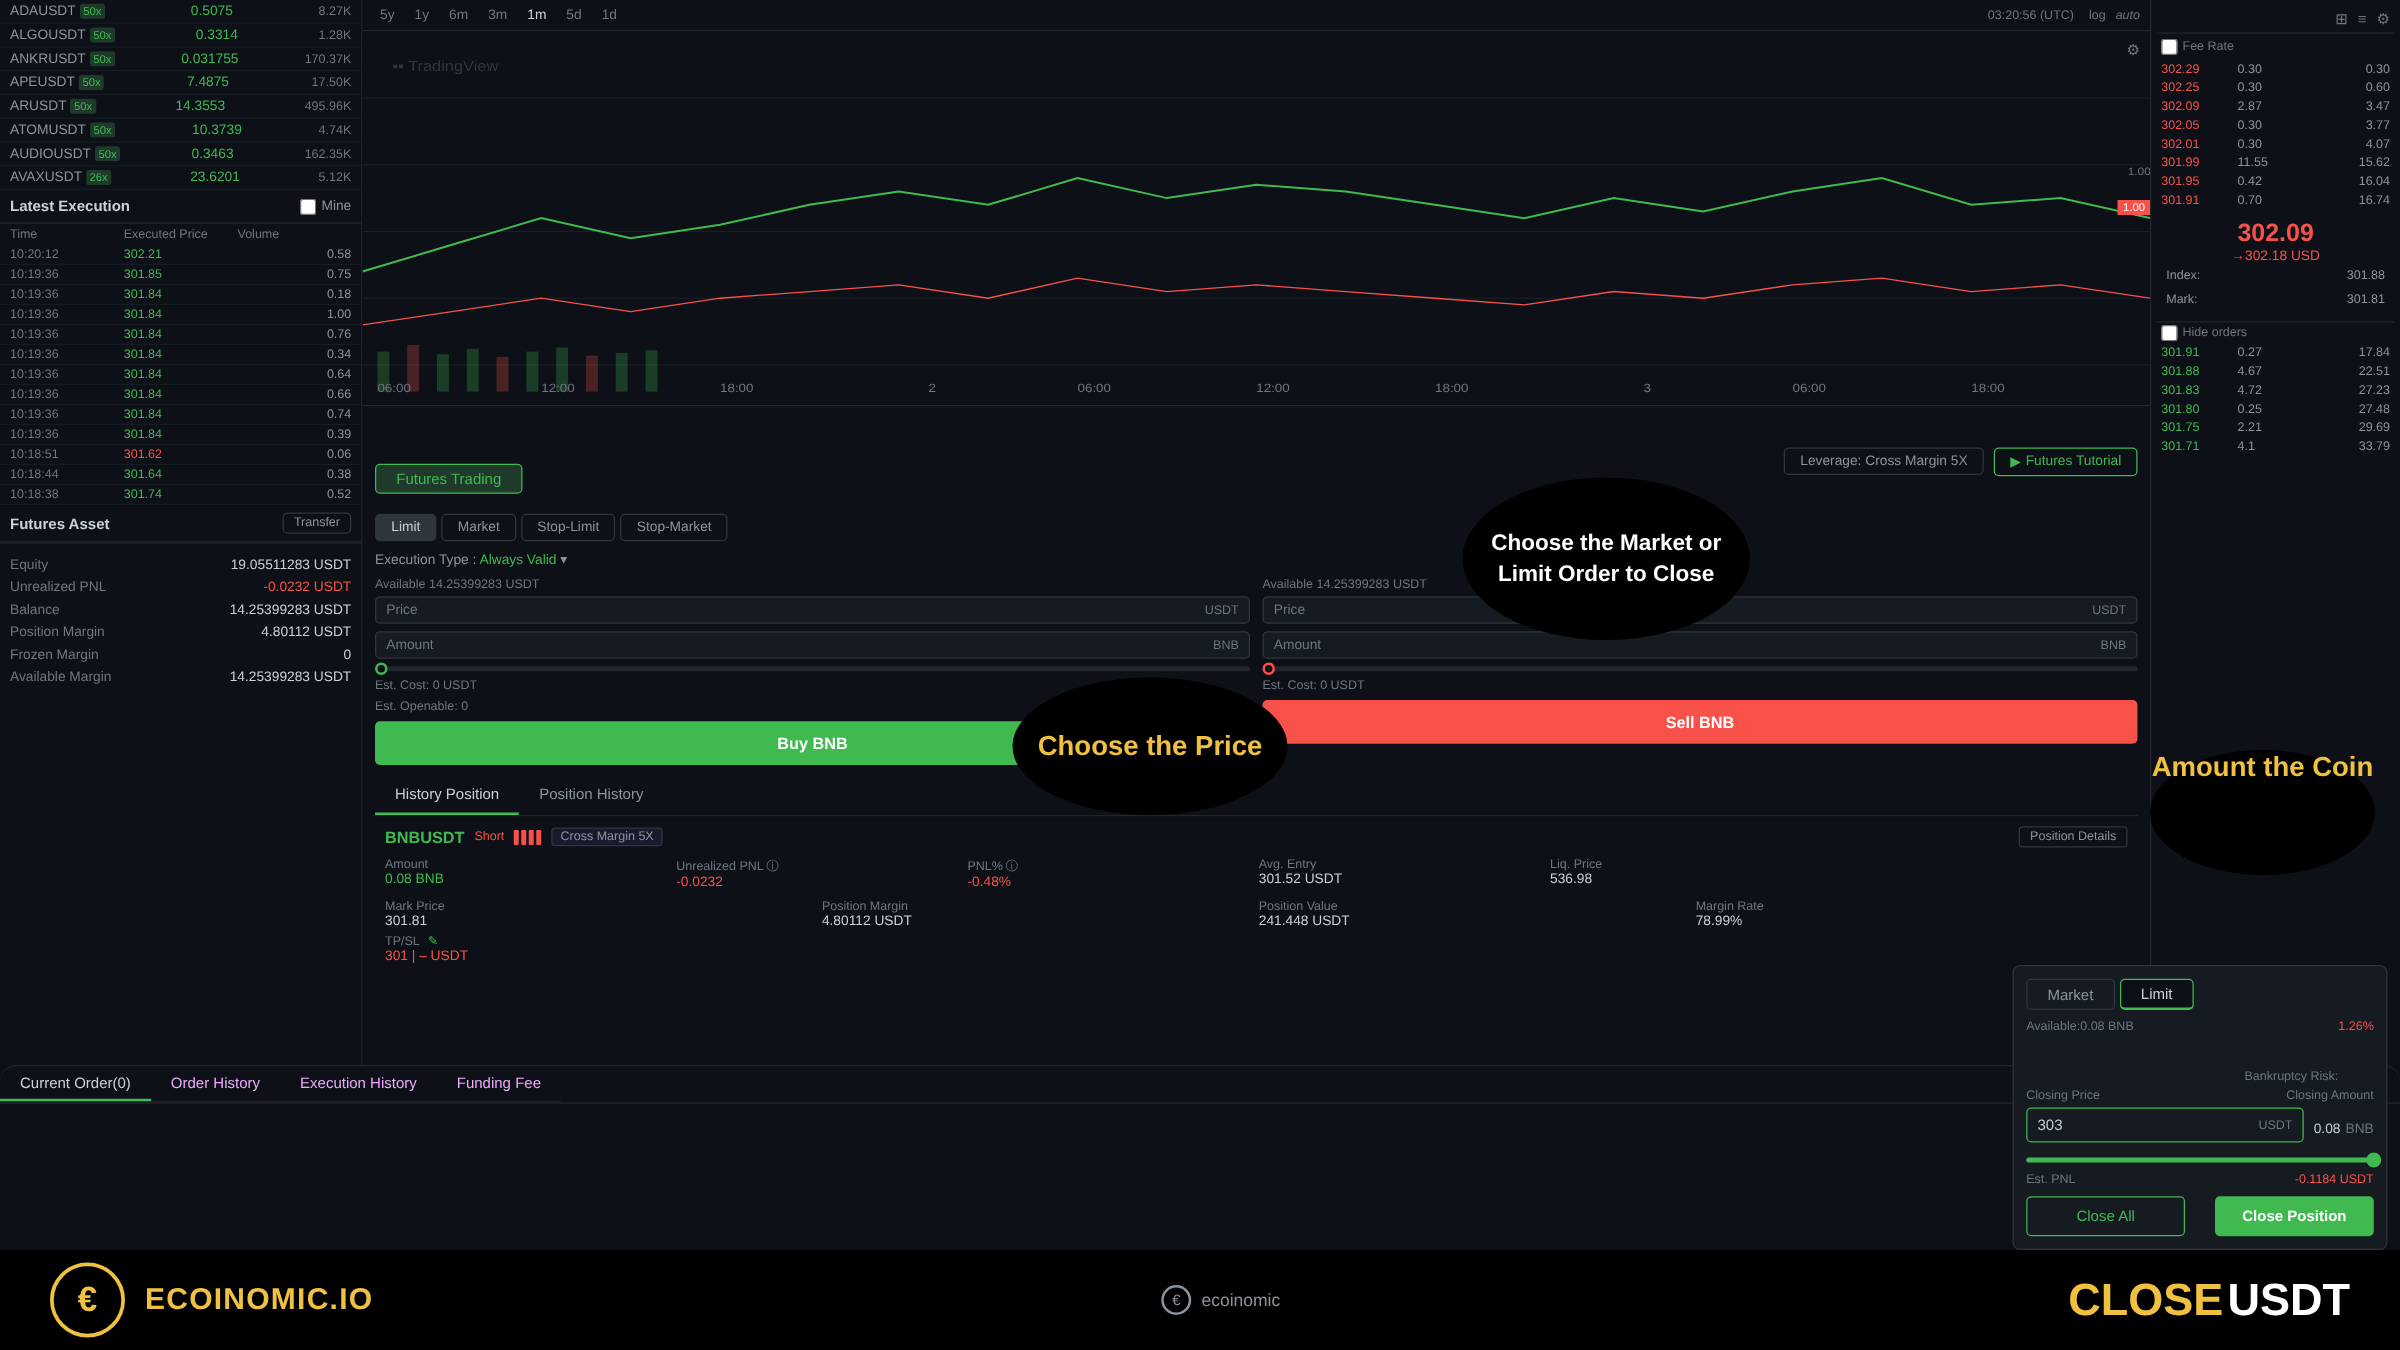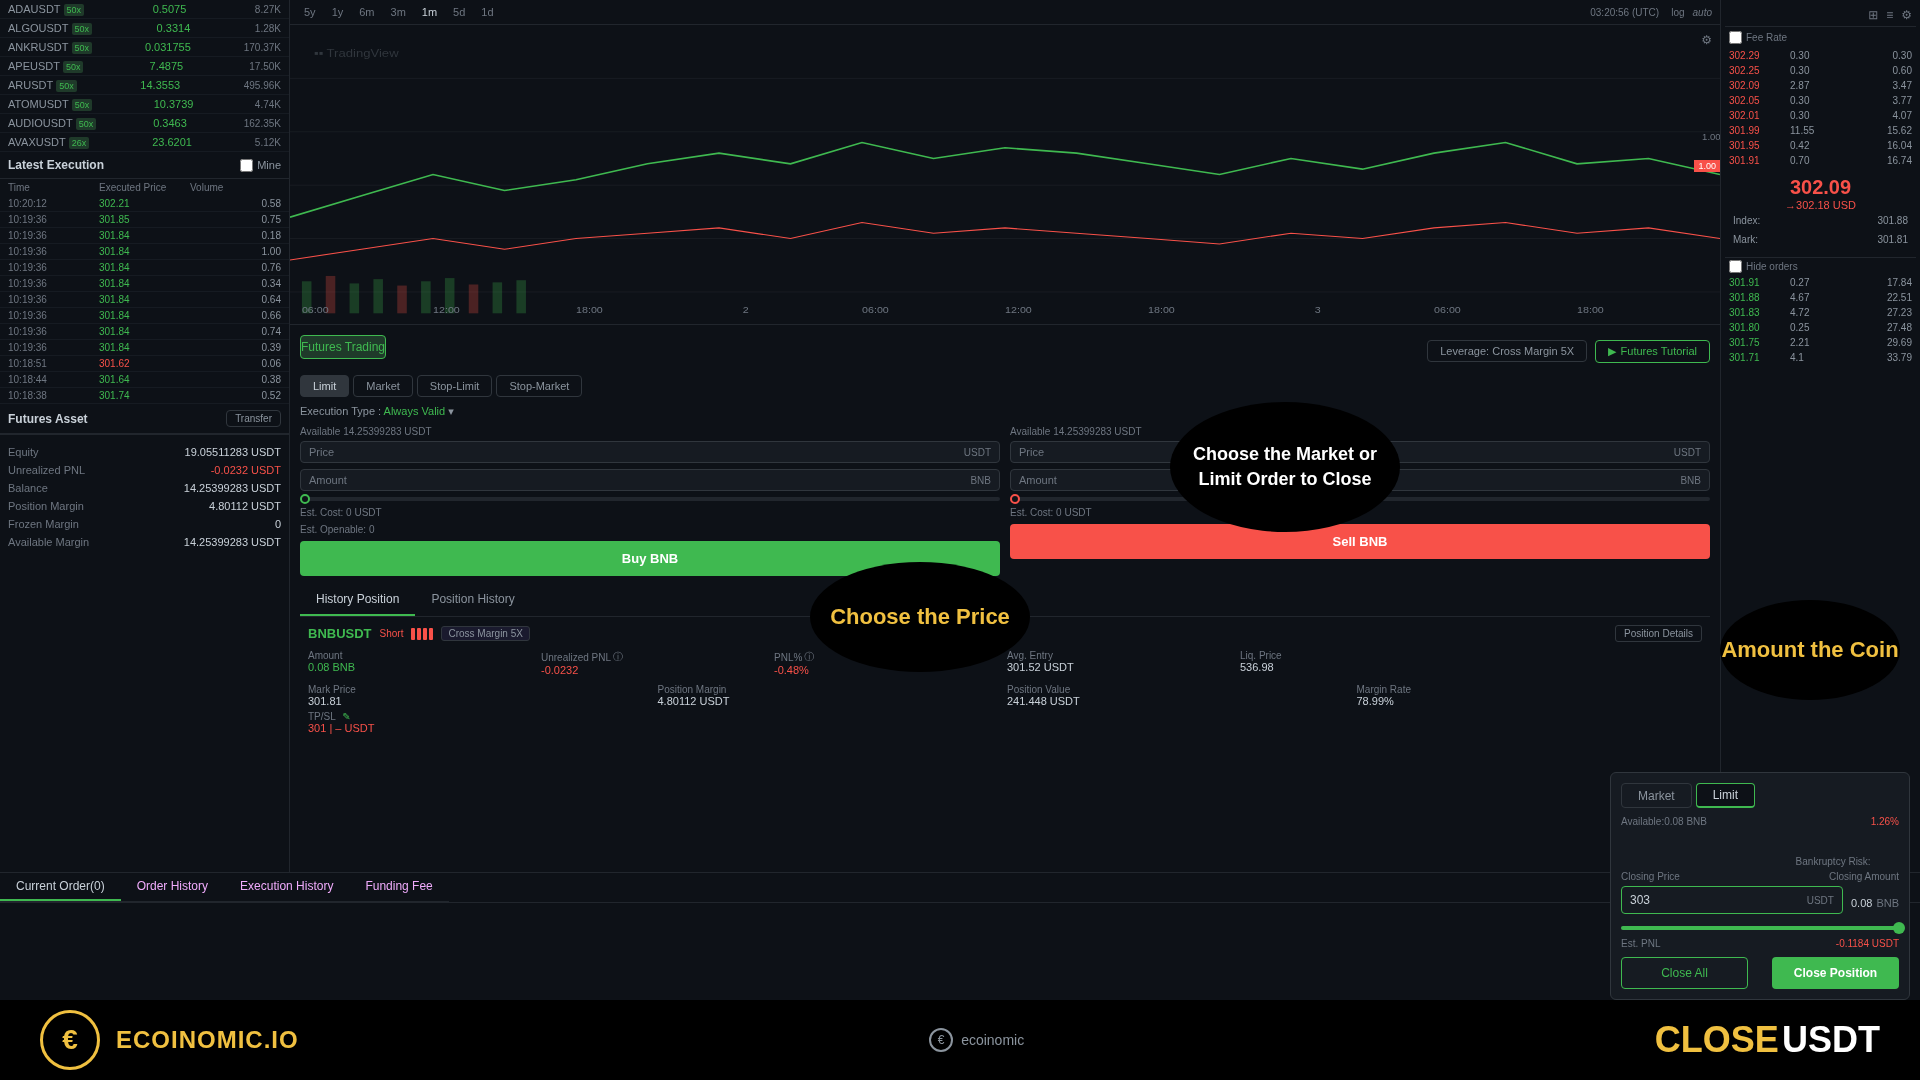--- a/index.html
+++ b/index.html
@@ -4,21 +4,21 @@
   <style>
     * { margin: 0; padding: 0; box-sizing: border-box; }
     body { background: #0d1117; color: #c9d1d9; font-family: 'Arial', sans-serif; font-size: 12px; width: 1920px; height: 1080px; overflow: hidden; }
 
     
     .main-container { display: flex; flex-direction: column; height: 100%; }
     .top-section { display: flex; flex: 1; }
     .sidebar-left { width: 290px; background: #0d1117; border-right: 1px solid #21262d; overflow: hidden; display: flex; flex-direction: column; }
     .chart-area { flex: 1; background: #0d1117; position: relative; }
     .sidebar-right { width: 200px; background: #0d1117; border-left: 1px solid #21262d; }
-    .bottom-section { height: 128px; background: #0d1117; border-top: 1px solid #21262d; }
+    .bottom-section { height: 148px; background: #0d1117; border-top: 1px solid #21262d; border-radius: 13px; }
     .footer { height: 80px; background: #000; display: flex; align-items: center; justify-content: space-between; padding: 0 40px; }
 
     
     .coin-list { overflow-y: auto; }
     .coin-row { display: flex; justify-content: space-between; align-items: center; padding: 3px 8px; border-bottom: 1px solid #161b22; cursor: pointer; }
     .coin-name { color: #8b949e; font-size: 11px; }
     .coin-badge { background: #1f3a2a; color: #3fb950; font-size: 9px; padding: 1px 3px; border-radius: 2px; margin-left: 3px; }
     .coin-price-green { color: #3fb950; font-size: 11px; }
     .coin-volume { color: #6e7681; font-size: 10px; }
 
@@ -41,21 +41,21 @@
     .asset-value-red { color: #f85149; font-size: 11px; }
     .transfer-btn { background: transparent; border: 1px solid #30363d; color: #8b949e; padding: 2px 8px; border-radius: 4px; cursor: pointer; font-size: 10px; }
 
     
     .chart-placeholder { width: 100%; height: 300px; background: #0d1117; position: relative; border-bottom: 1px solid #21262d; }
     .chart-svg { width: 100%; height: 100%; }
 
     
     .trading-panel { padding: 10px; }
     .tab-row { display: flex; gap: 5px; margin-bottom: 8px; }
-    .tab-btn { padding: 4px 0; border-radius: 4px; cursor: pointer; font-size: 12px; border: 1px solid #30363d; background: transparent; color: #8b949e; }
+    .tab-btn { padding: 4px 16px; border-radius: 4px; cursor: pointer; font-size: 12px; border: 1px solid #30363d; background: transparent; color: #8b949e; margin-top: 36px; }
     .tab-btn.active { background: #1f3a2a; color: #3fb950; border-color: #3fb950; }
     .leverage-btn { padding: 4px 12px; border-radius: 4px; cursor: pointer; font-size: 11px; border: 1px solid #30363d; background: transparent; color: #8b949e; margin-left: auto; }
     .tutorial-btn { padding: 4px 12px; border-radius: 4px; cursor: pointer; font-size: 11px; border: 1px solid #3fb950; background: transparent; color: #3fb950; display: flex; align-items: center; gap: 4px; }
 
     .order-type-row { display: flex; gap: 4px; margin-bottom: 8px; }
     .order-type-btn { padding: 4px 12px; border-radius: 4px; cursor: pointer; font-size: 11px; border: 1px solid #30363d; background: transparent; color: #8b949e; }
     .order-type-btn.active { background: #30363d; color: #c9d1d9; }
 
     .execution-type-row { margin-bottom: 8px; color: #8b949e; font-size: 11px; }
     .execution-type-val { color: #3fb950; cursor: pointer; }
@@ -171,21 +171,20 @@
 
     .callout-amount-coin {
       position: absolute;
       right: 20px;
       bottom: 380px;
       width: 180px;
       height: 100px;
       background: #000;
       border-radius: 50%;
       display: flex;
-      align-items: center;
       justify-content: center;
       z-index: 20;
       text-align: center;
     }
     .callout-amount-coin-text { font-size: 22px; font-weight: bold; color: #f0c040; line-height: 1.3; }
 
     
     .bottom-tabs { display: flex; gap: 0; border-bottom: 1px solid #21262d; }
     .bottom-tab { padding: 6px 16px; cursor: pointer; font-size: 12px; color: #f0abfc; border-bottom: 2px solid transparent; white-space: nowrap; }
     .bottom-tab.active { color: #c9d1d9; border-bottom-color: #3fb950; }

